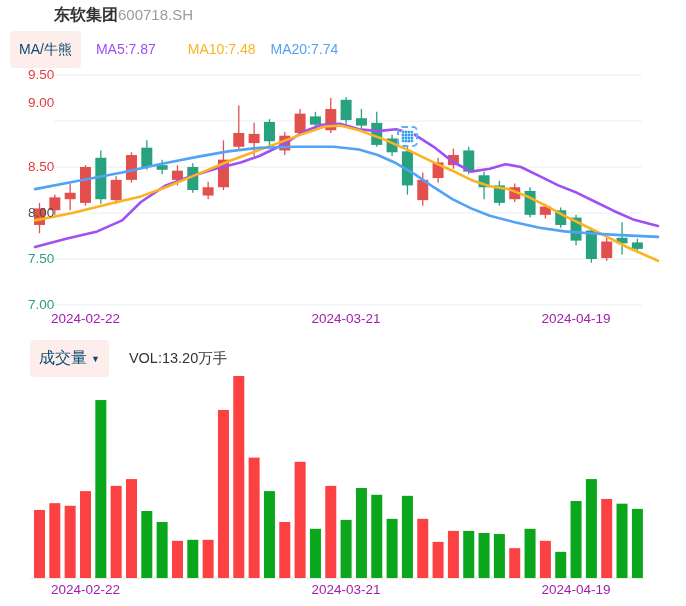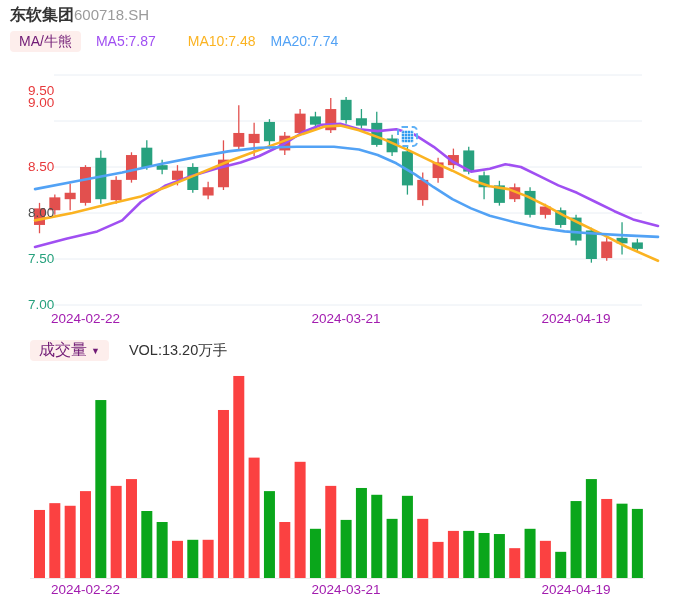--- a/index.html
+++ b/index.html
@@ -1,22 +1,22 @@
 <!DOCTYPE html>
 <html><head>
 <meta charset="utf-8">
 <style>
   html,body{margin:0;padding:0;background:#fff;}
   body{font-family:"Liberation Sans","DejaVu Sans",sans-serif;}
   .canvas{position:relative;width:686px;height:606px;background:#ffffff;overflow:hidden;}
   .title-row{position:absolute;top:5px;left:10px;white-space:nowrap;}
-  .stock-name{font-size:16px;font-weight:bold;color:#333;}
+  .stock-name{font-size:16px;font-weight:bold;color:#333;margin-left:44px;}
   .stock-code{font-size:15px;color:#9b9b9b;margin-left:0;}
   .legend-row{position:absolute;top:31px;left:10px;display:flex;align-items:center;font-size:14px;line-height:21px;}
-  .pill{background:#fdeeec;color:#701a75;padding:0 9px;border-radius:4px;white-space:nowrap;}
+  .pill{background:#fdeeec;color:#0c4a6e;padding:8px 9px;border-radius:4px;white-space:nowrap;}
   .ma-label{margin-left:15px;white-space:nowrap;}
   .ma-label.gap-big{margin-left:32px;}
   #chart-svg{position:absolute;left:0;top:0;}
   .yl{position:absolute;left:28px;font-size:13.5px;line-height:16px;background:transparent;}
   .xl{position:absolute;transform:translateX(-50%);font-size:13.5px;color:#a21caf;white-space:nowrap;}
   .xrow-price{position:absolute;top:311px;left:0;width:686px;height:18px;}
   .xrow-vol{position:absolute;top:582px;left:0;width:686px;height:18px;}
   .ylabels{position:absolute;top:0;left:0;}
   .vol-header{position:absolute;top:340px;left:30px;display:flex;align-items:center;}
   .vol-readout{margin-left:20px;font-size:14.5px;color:#333;}
@@ -170,21 +170,21 @@
       <rect x="616.54" y="503.67719999999997" width="11" height="74.3228" fill="#0aa61b"></rect>
       <line x1="637.37" y1="238.76000000000002" x2="637.37" y2="251.64" stroke="#28a17e" stroke-width="1.3"></line>
       <rect x="631.87" y="242.44000000000003" width="11" height="6.439999999999941" fill="#28a17e"></rect>
       <rect x="631.87" y="508.9112" width="11" height="69.08879999999999" fill="#0aa61b"></rect>
       <polyline points="35.0,247.0 66.2,238.8 97.3,231.4 122.2,220.4 140.9,202.0 165.8,185.4 190.8,176.2 215.7,168.8 240.6,162.4 259.3,156.0 284.2,144.0 302.9,132.0 321.6,124.7 340.3,123.8 359.0,129.3 377.7,131.1 396.3,129.3 415.0,134.8 433.7,146.8 452.4,161.5 471.1,171.6 489.8,168.8 505.4,164.2 520.9,167.0 539.6,176.2 558.3,185.4 577.0,192.8 595.7,202.0 614.4,211.2 633.1,219.4 658.0,225.9" fill="none" stroke="#a04ff2" stroke-width="2.6" stroke-linecap="round" stroke-linejoin="round"></polyline>
       <polyline points="35.0,220.4 72.4,213.0 109.8,203.8 140.9,196.4 165.8,187.2 197.0,174.4 228.1,161.5 253.0,152.3 278.0,143.1 302.9,133.9 324.7,126.5 340.3,125.6 359.0,130.2 383.9,139.4 408.8,150.4 433.7,162.4 452.4,170.7 471.1,179.9 489.8,186.3 508.5,189.1 527.2,196.4 545.9,205.6 564.5,215.8 583.2,225.0 601.9,234.2 626.9,247.0 658.0,260.8" fill="none" stroke="#fbb321" stroke-width="2.6" stroke-linecap="round" stroke-linejoin="round"></polyline>
       <polyline points="35.0,189.1 78.6,180.8 122.2,172.5 159.6,164.2 197.0,156.9 228.1,151.4 259.3,147.7 296.7,146.8 334.0,146.8 359.0,149.5 377.7,155.0 396.3,163.3 415.0,174.4 433.7,187.2 452.4,199.2 471.1,208.4 489.8,215.8 514.7,222.2 539.6,227.7 564.5,231.4 589.5,233.2 620.6,235.1 658.0,236.9" fill="none" stroke="#52a2f5" stroke-width="2.6" stroke-linecap="round" stroke-linejoin="round"></polyline>
     </svg>
 
   <div class="ylabels" id="y-labels">
-      <span class="yl" style="top: 83px; color: rgb(231, 57, 59);">9.50</span>
+      <span class="yl" style="top: 67px; color: rgb(231, 57, 59);">9.50</span>
       <span class="yl" style="top: 95px; color: rgb(231, 57, 59);">9.00</span>
       <span class="yl" style="top: 159px; color: rgb(231, 57, 59);">8.50</span>
       <span class="yl" style="top: 205px; color: rgb(77, 77, 77);">8.00</span>
       <span class="yl" style="top: 251px; color: rgb(38, 161, 125);">7.50</span>
       <span class="yl" style="top: 297px; color: rgb(38, 161, 125);">7.00</span>
     </div>
   <div class="xrow-price" id="x-labels-price">
       <span class="xl" style="left: 85.49px;">2024-02-22</span>
       <span class="xl" style="left: 346.1px;">2024-03-21</span>
       <span class="xl" style="left: 576.05px;">2024-04-19</span>

